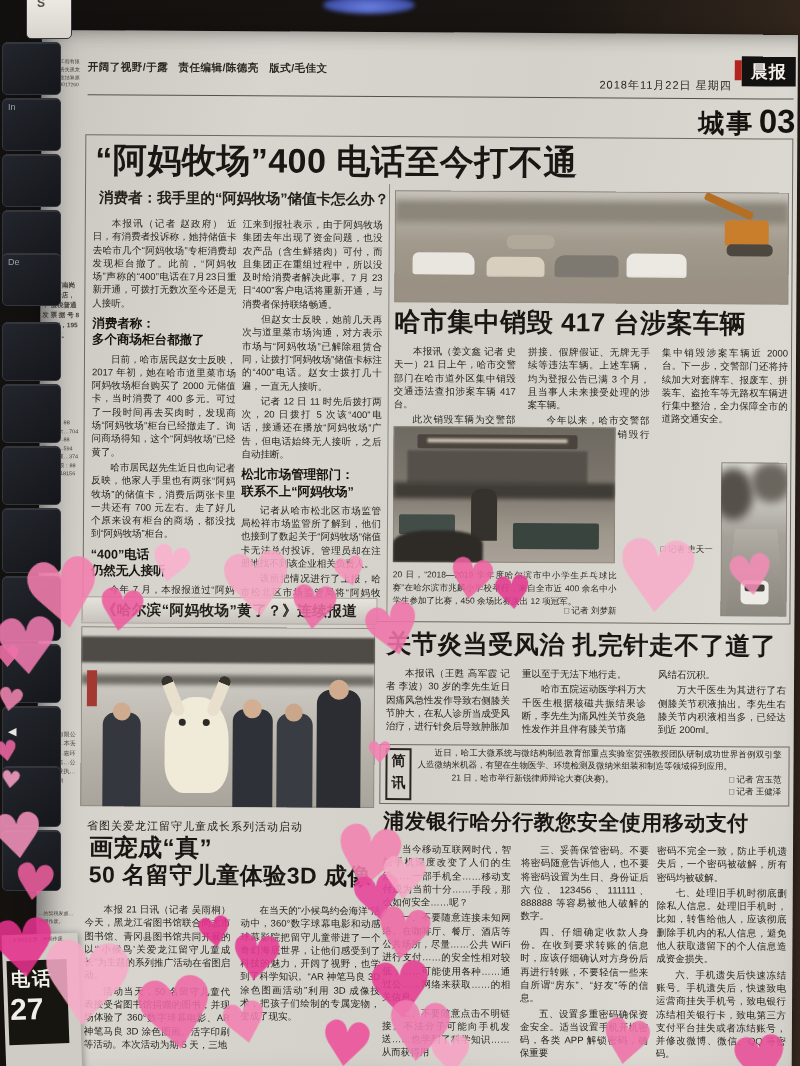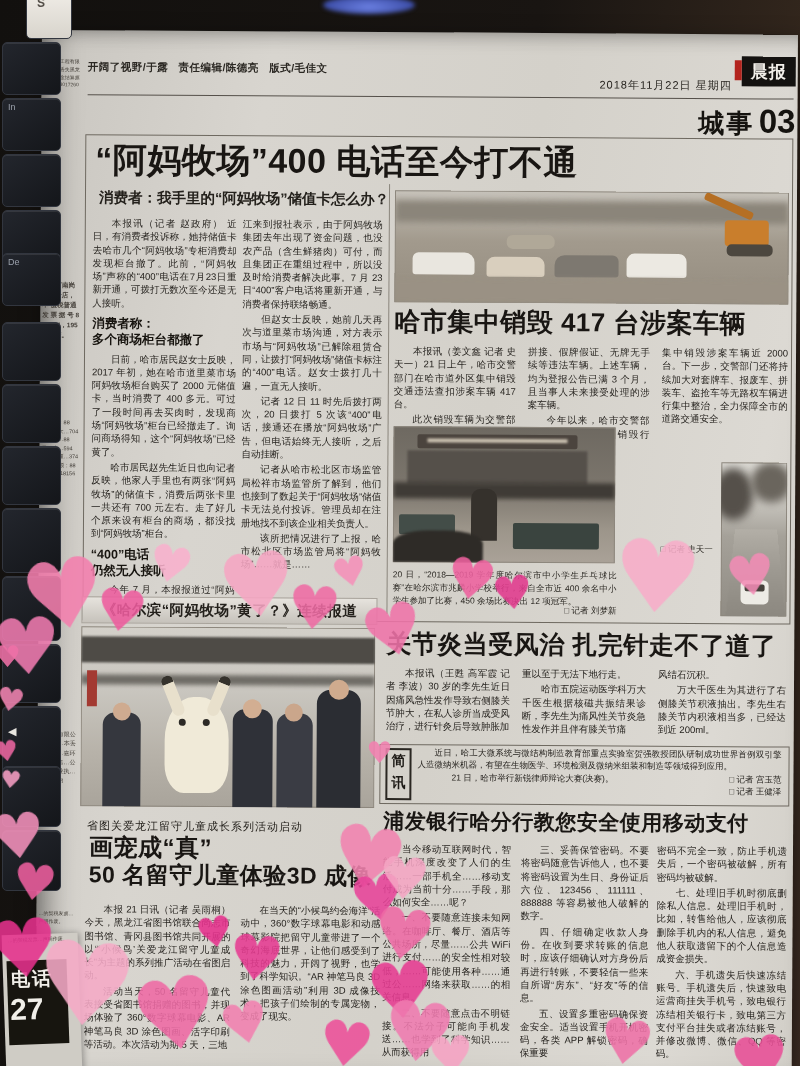--- a/index.html
+++ b/index.html
@@ -91,20 +91,22 @@
     <p>日前，哈市居民赵女士反映，2017 年初，她在哈市道里菜市场阿妈牧场柜台购买了 2000 元储值卡，当时消费了 400 多元。可过了一段时间再去买肉时，发现商场“阿妈牧场”柜台已经撤走了。询问商场得知，这个“阿妈牧场”已经黄了。</p>
     <p>哈市居民赵先生近日也向记者反映，他家人手里也有两张“阿妈牧场”的储值卡，消费后两张卡里一共还有 700 元左右。走了好几个原来设有柜台的商场，都没找到“阿妈牧场”柜台。</p>
     <h4>“400”电话
 仍然无人接听</h4>
     <p>今年 7 月，本报报道过“阿妈牧场”撤柜储值卡无法消费问题……日下午哈尔滨……产品有限公……苏永……</p>
   </div>
   <div class="col" style="left:202px;top:186px;width:140px;height:398px;">
     <p class="ni">江来到报社表示，由于阿妈牧场集团去年出现了资金问题，也没农产品（含生鲜猪肉）可付，而且集团正在重组过程中，所以没及时给消费者解决此事。7 月 23 日“400”客户电话将重新开通，与消费者保持联络畅通。</p>
     <p>但赵女士反映，她前几天再次与道里菜市场沟通，对方表示市场与“阿妈牧场”已解除租赁合同，让拨打“阿妈牧场”储值卡标注的“400”电话。赵女士拨打几十遍，一直无人接听。</p>
     <p>记者 12 日 11 时先后拨打两次，20 日拨打 5 次该“400”电话，接通还在播放“阿妈牧场”广告，但电话始终无人接听，之后自动挂断。</p>
+    <h4>松北市场管理部门：
+联系不上“阿妈牧场”</h4>
     <p>记者从哈市松北区市场监管局松祥市场监管所了解到，他们也接到了数起关于“阿妈牧场”储值卡无法兑付投诉。管理员却在注册地找不到该企业相关负责人。</p>
     <p>该所把情况进行了上报，哈市松北区市场监管局将“阿妈牧场”……就是……</p>
   </div>
   <div class="rule" style="left:348px;top:152px;width:1px;height:430px;background:#8a857c;"></div>
 
   <div class="photo" style="left:354px;top:158px;width:394px;height:112px;background:linear-gradient(#c6c2ba 0%,#b3ada2 22%,#a29a8d 45%,#948c7f 100%);">
     <div class="abs" style="left:0;top:10px;width:394px;height:22px;background:#8b857a;filter:blur(3px);"></div>
     <div class="abs" style="left:18px;top:62px;width:62px;height:22px;border-radius:6px 10px 3px 3px;background:#e9e6df;"></div>
     <div class="abs" style="left:92px;top:66px;width:58px;height:20px;border-radius:8px 8px 3px 3px;background:#d9cfbe;"></div>
     <div class="abs" style="left:160px;top:64px;width:64px;height:22px;border-radius:10px 6px 3px 3px;background:#7d7870;"></div>

